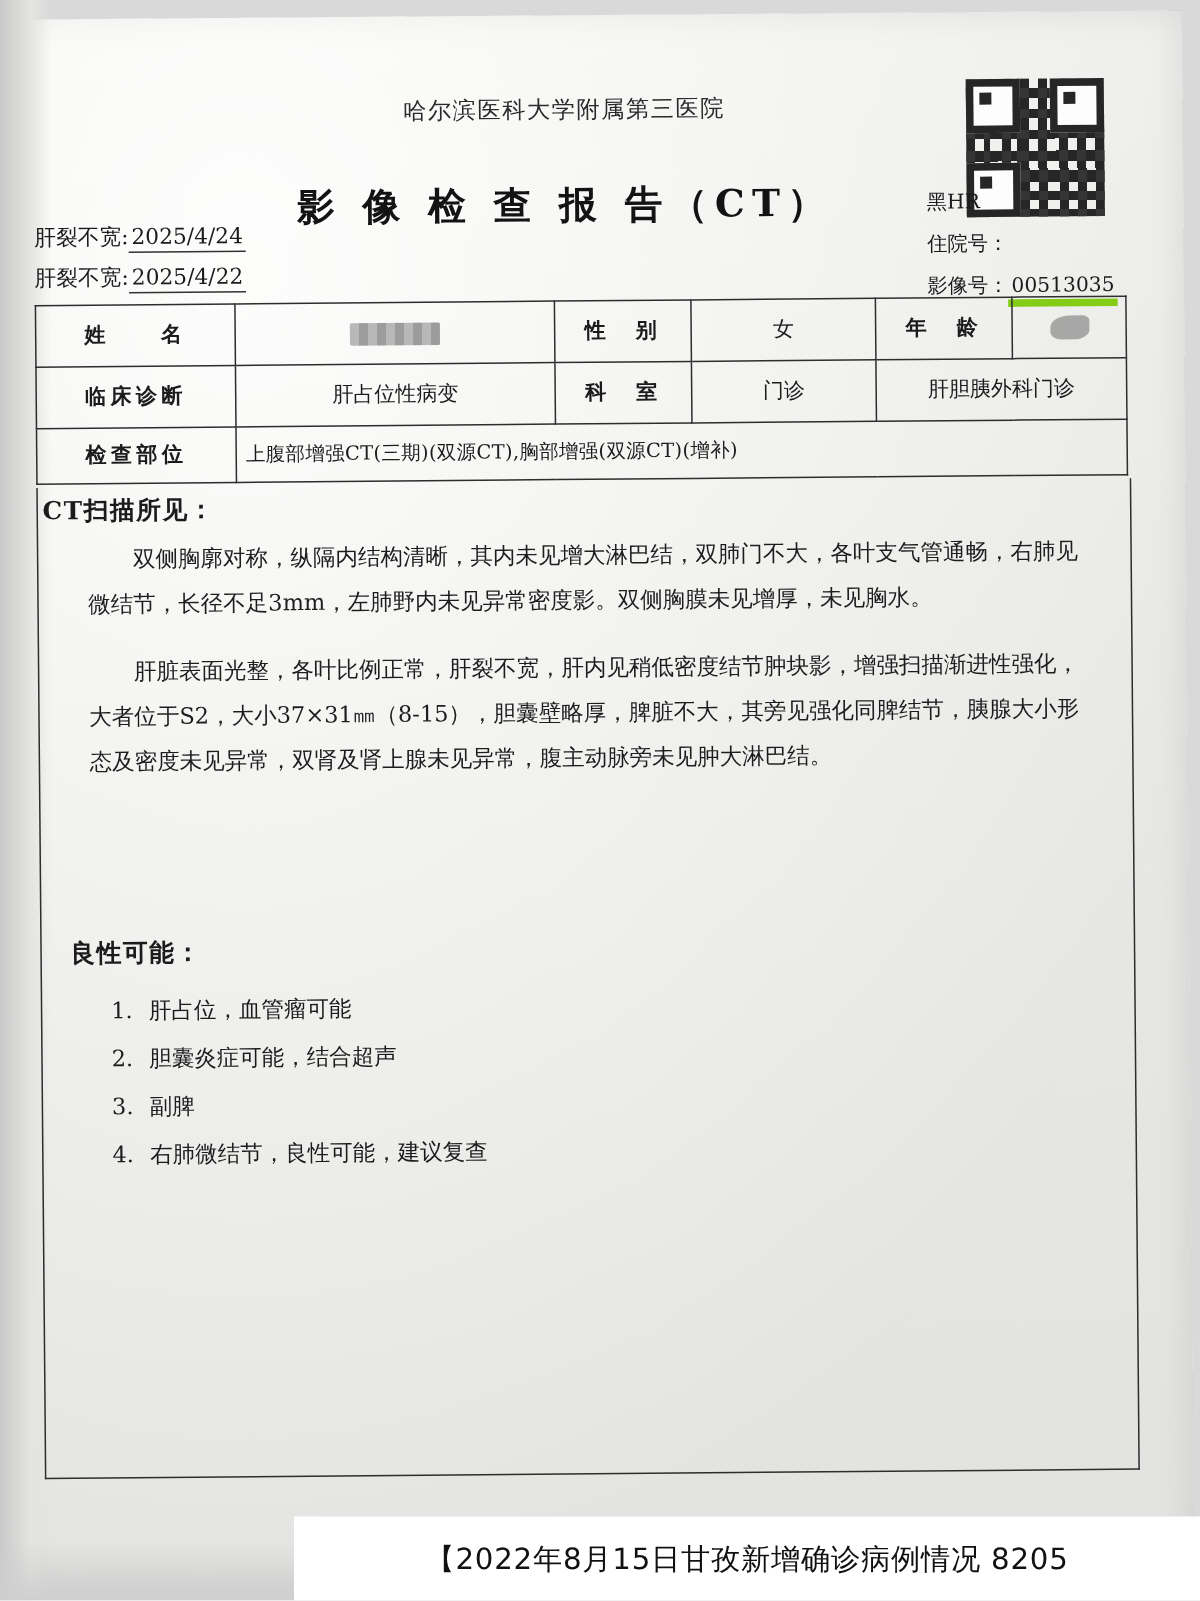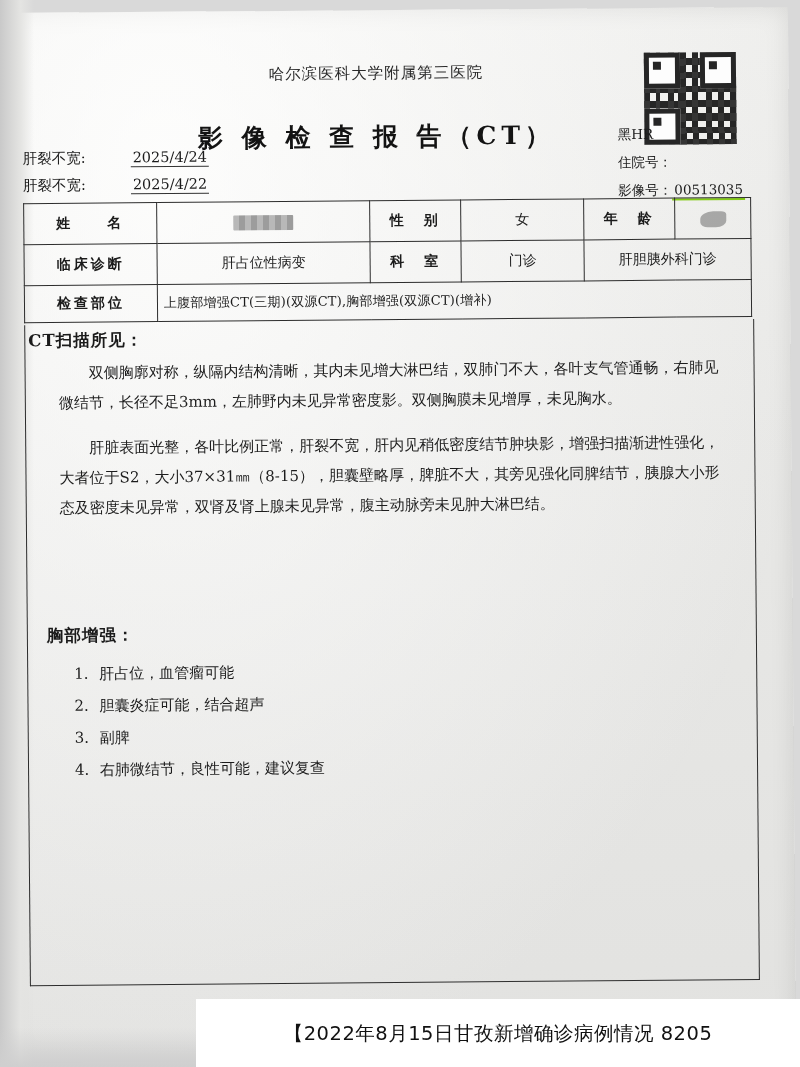--- a/index.html
+++ b/index.html
@@ -98,25 +98,25 @@
     background: #fff;
   }
   .qr .eye i { display:block; width:8px;height:8px;background:#111;margin:4px; }
   .qr .eye.tl { left:0; top:0; }
   .qr .eye.tr { right:0; top:0; }
   .qr .eye.bl { left:0; bottom:0; }
 
   
   .meta-left { position:absolute; left:26px; top:146px; font-size:14.5px; font-family:"DejaVu Serif", serif;}
   .meta-left div { margin-bottom: 8px; }
-  .meta-left .u { border-bottom: 1px solid #333; padding: 0 2px 1px 2px; margin-left: 45px; }
+  .meta-left .u { border-bottom: 1px solid #333; padding: 0 2px 1px 2px; }
 
   .meta-right { position:absolute; right:52px; top:128px; font-size:13.5px; font-family:"DejaVu Serif", serif; text-align:left;}
   .meta-right div { margin-bottom: 10px; white-space: nowrap; }
-  .meta-right .u { border-bottom: 2px solid #84cc16; padding: 0 2px 1px 2px; }
+  .meta-right .u { border-bottom: 5px solid #84cc16; padding: 0 2px 1px 2px; }
 
   
   .tbl {
     position: absolute;
     left: 26px; top: 200px;
     width: 728px;
     border-collapse: collapse;
     font-size: 14px;
     font-family: "DejaVu Serif", serif;
   }
@@ -186,21 +186,21 @@
     font-size: 15px;
     line-height: 32px;
     font-family: "DejaVu Serif", serif;
   }
   .imp-list li { padding-left: 6px; }
 
   
   .caption {
     position: absolute;
     left: 196px; bottom: 0;
-    width: 604px; height: 68px;
+    width: 604px; height: 56px;
     background: #ffffff;
     display: flex;
     align-items: center;
     justify-content: center;
   }
   .caption span {
     font-size: 19.5px;
     font-family: "DejaVu Sans", sans-serif;
     color: #111;
     letter-spacing: .5px;
@@ -277,21 +277,21 @@
     </tr>
   </tbody>
     </table>
 
   <div class="frame"></div>
 
   <div class="sec-title" id="findings-title">CT扫描所见：</div>
   <div class="para" id="p1">双侧胸廓对称，纵隔内结构清晰，其内未见增大淋巴结，双肺门不大，各叶支气管通畅，右肺见微结节，长径不足3mm，左肺野内未见异常密度影。双侧胸膜未见增厚，未见胸水。</div>
   <div class="para" id="p2">肝脏表面光整，各叶比例正常，肝裂不宽，肝内见稍低密度结节肿块影，增强扫描渐进性强化，大者位于S2，大小37×31㎜（8-15），胆囊壁略厚，脾脏不大，其旁见强化同脾结节，胰腺大小形态及密度未见异常，双肾及肾上腺未见异常，腹主动脉旁未见肿大淋巴结。</div>
 
-  <div class="sec-title" id="impression-title">胸部增强：</div>
+  <div class="sec-title" id="impression-title">良性可能：</div>
   <ol class="imp-list">
     <li>肝占位，血管瘤可能</li>
     <li>胆囊炎症可能，结合超声</li>
     <li>副脾</li>
     <li>右肺微结节，良性可能，建议复查</li>
   </ol>
 
 </div>
 
 <div class="caption">

